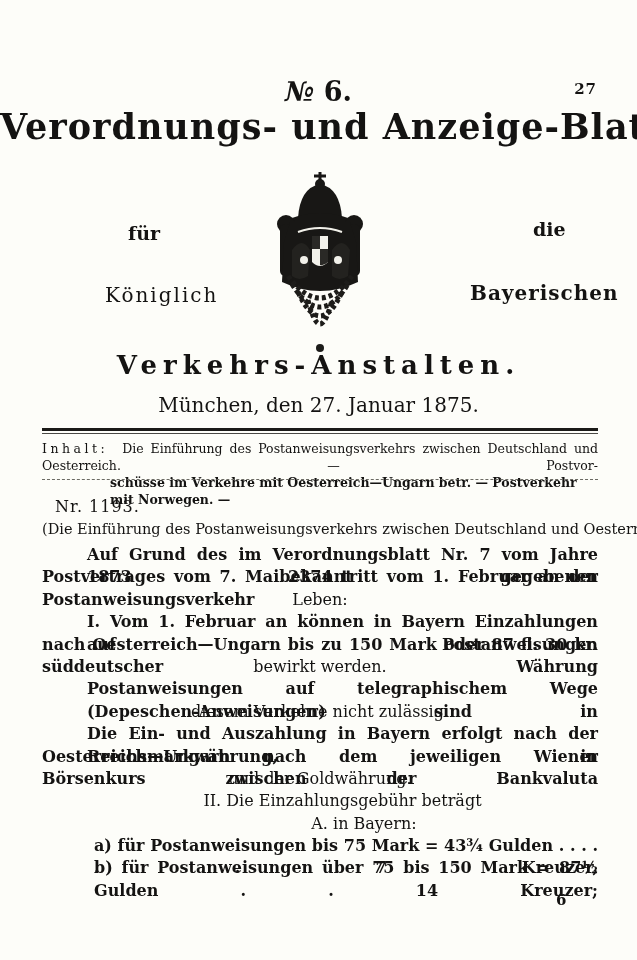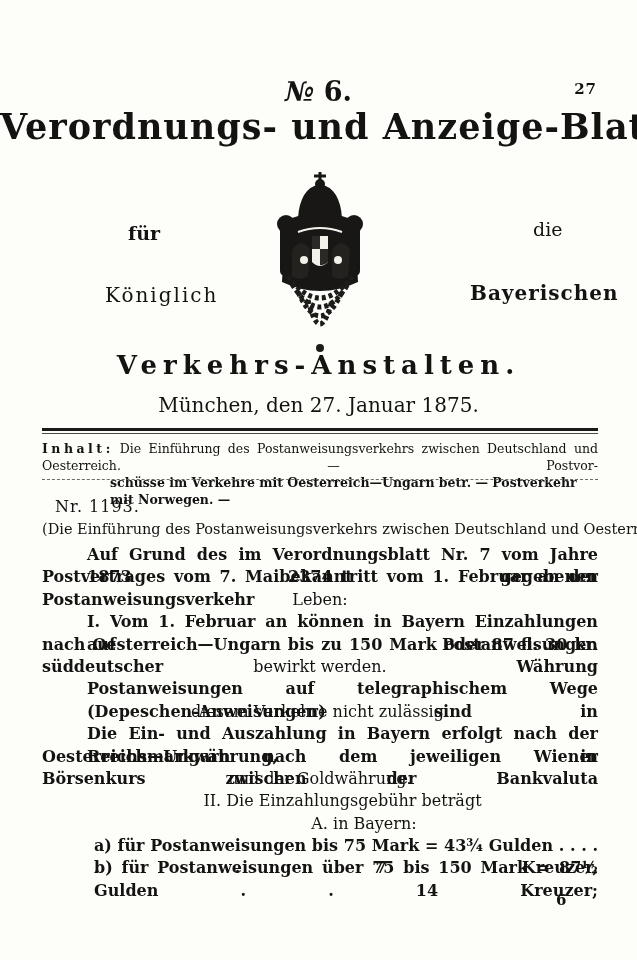--- a/index.html
+++ b/index.html
@@ -8,33 +8,33 @@
     background:#fdfdf9;color:#141312;
     font-family:"DejaVu Serif","Liberation Serif",serif;
   }
   .abs{position:absolute;}
   
   .issue-no{left:0;right:0;top:76px;text-align:center;font-size:27px;font-weight:bold;}
   .issue-no .nosign{font-style:italic;}
   .page-no{right:40px;top:80px;font-size:15px;font-weight:bold;letter-spacing:1px;}
   .main-title{left:0;right:0;top:106px;text-align:center;font-size:35px;font-weight:bold;letter-spacing:1px;white-space:nowrap;}
   .word-fuer{left:128px;top:222px;font-size:19px;font-weight:bold;}
-  .word-die{left:533px;top:218px;font-size:19px;font-weight:normal;}
+  .word-die{left:533px;top:218px;font-size:19px;font-weight:bold;}
   .word-koeniglich{left:105px;top:283px;font-size:20px;font-weight:normal;letter-spacing:2px;}
   .word-bayerischen{left:470px;top:281px;font-size:20px;font-weight:bold;letter-spacing:1px;}
   .crest{left:252px;top:172px;width:138px;height:182px;}
   .subtitle{left:0;right:0;top:350px;text-align:center;font-size:26px;font-weight:bold;letter-spacing:6px;}
   .dateline{left:0;right:0;top:393px;text-align:center;font-size:20px;font-weight:normal;}
   
   .rule-double{left:42px;right:39px;top:428px;height:2px;border-top:3px solid #1b1a18;border-bottom:1px solid #4a4945;}
   .rule-thin{left:42px;right:39px;top:479px;border-top:1px dashed #6b6a64;}
   
   .inhalt{left:42px;width:556px;top:440px;font-size:12.5px;line-height:17px;}
   .inhalt .l1{text-align:justify;text-align-last:justify;}
-  .inhalt .label{letter-spacing:3.5px;font-weight:bold;margin-right:6px;}
+  .inhalt .label{letter-spacing:3.5px;font-weight:normal;margin-right:14px;}
   .inhalt .l2{padding-left:68px;font-weight:bold;}
   
   .art-no{left:55px;top:497px;font-size:16px;letter-spacing:1px;}
   .art-subject{left:42px;width:556px;top:521px;font-size:14.5px;text-align:justify;text-align-last:justify;white-space:nowrap;}
   .body-lines{left:42px;width:556px;top:544px;font-size:16px;}
   .ln{height:22.4px;line-height:22.4px;white-space:nowrap;text-align:center;}
   .ln.just{white-space:normal;text-align:justify;text-align-last:justify;font-weight:bold;}
   .ind{padding-left:45px;}
   .ind2{padding-left:88px;}
   .inda{padding-left:52px;}

